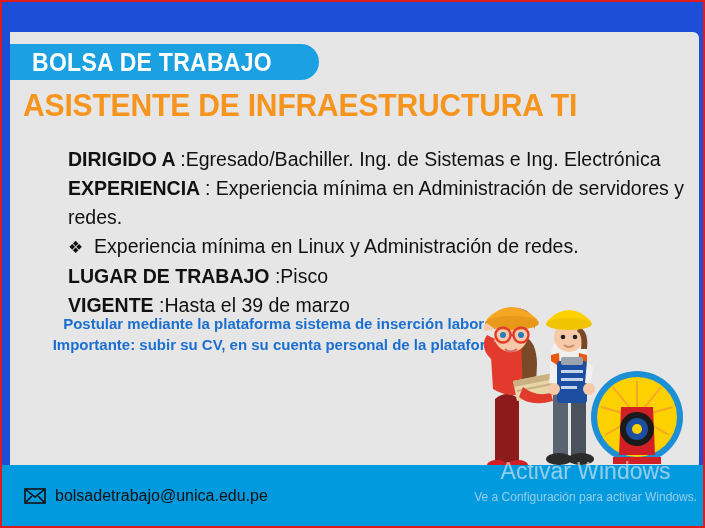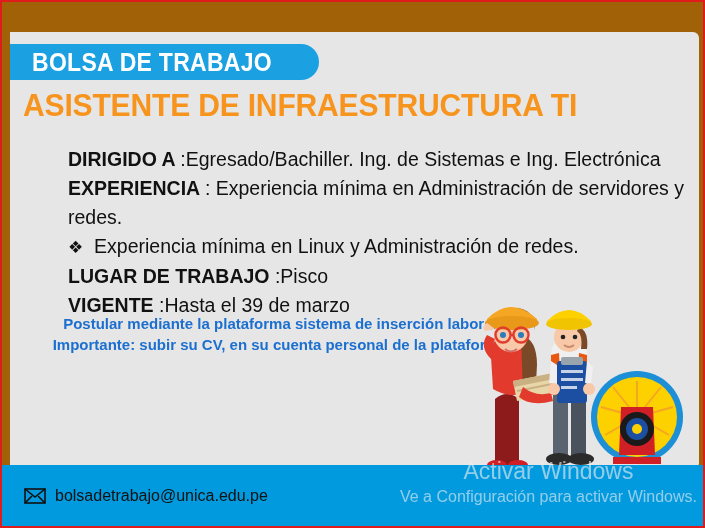--- a/index.html
+++ b/index.html
@@ -5,21 +5,21 @@
   * { margin:0; padding:0; box-sizing:border-box; }
   html,body { width:705px; height:528px; }
   body {
     font-family:"Liberation Sans", sans-serif;
     background:#ffffff;
     overflow:hidden;
   }
   .poster {
     position:relative;
     width:705px; height:528px;
-    background:#a16207;
+    background:#1d4ed8;
     border:2px solid #e01b1b;
     overflow:hidden;
   }
   
   .panel {
     position:absolute;
     left:8px; top:30px;
     width:689px; height:437px;
     background:#e6e6e6;
     border-top-right-radius:6px;
@@ -107,21 +107,21 @@
   .watermark {
     position:absolute;
     right:6px; bottom:16px;
     text-align:center;
     color:rgba(235,238,242,0.62);
     font-size:23px;
     line-height:26px;
     white-space:nowrap;
     pointer-events:none;
   }
-  .watermark .w2 { font-size:16px; }
+  .watermark .w2 { font-size:12px; }
   
   .illo { position:absolute; right:8px; bottom:0; width:230px; height:200px; }
 </style>
 </head>
 <body>
 
 <div class="poster">
 
   <div class="panel">
 

